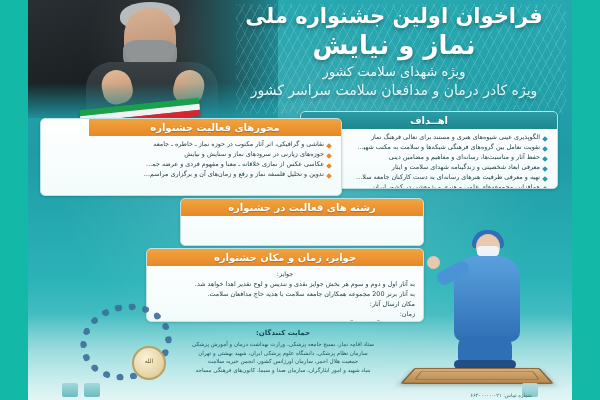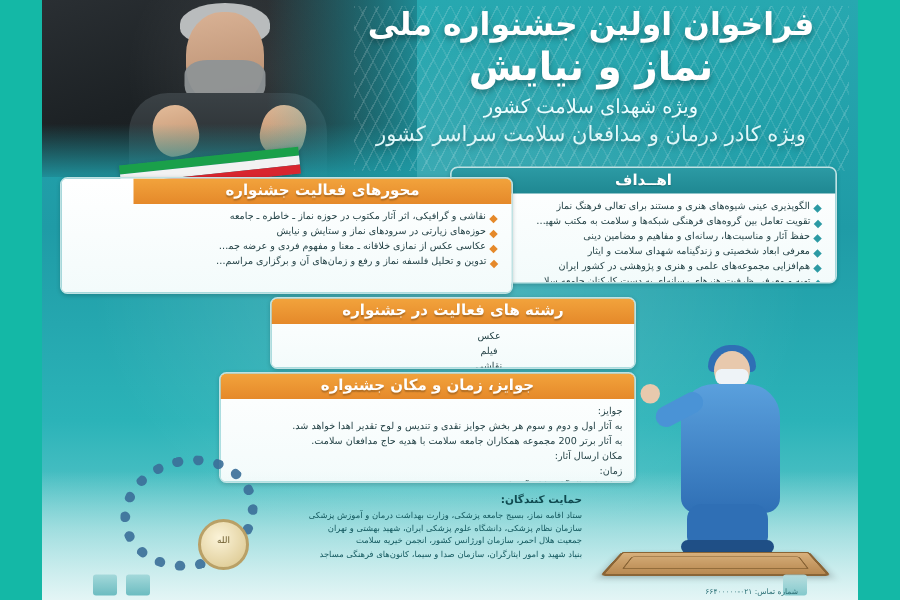--- a/index.html
+++ b/index.html
@@ -183,21 +183,21 @@
     background:linear-gradient(180deg,#9fd6d8,#5fb6bb);opacity:.9;
   }
   .logo.l1{left:34px;bottom:1px;}
   .logo.l2{left:56px;bottom:1px;}
   .logo.l3{right:34px;bottom:1px;background:linear-gradient(180deg,#b8dedf,#79c4c8);}
   .credit{
     position:absolute;right:40px;bottom:2px;font-size:5px;color:#2b6f75;
   }
   
   .supporters{
-    position:absolute;left:150px;bottom:26px;width:210px;
+    position:absolute;left:150px;bottom:26px;width:210px;text-align:center;
     color:#14595f;font-size:5.6px;line-height:1.5;
   }
   .supporters .sh{font-size:7px;font-weight:bold;color:#0f4a50;margin-bottom:2px;}
   .supporters div{white-space:nowrap;overflow:hidden;text-overflow:ellipsis;}
 </style>
 </head>
 <body>
 
 <div id="poster">
   <div class="sheet">
@@ -229,49 +229,43 @@
       <div class="l4">ویژه کادر درمان و مدافعان سلامت سراسر کشور</div>
     </div>
 
     <div class="box teal" style="right:14px;top:111px;width:256px;height:76px;">
       <div class="bh teal">اهــداف</div>
       <ul>
         <li>الگوپذیری عینی شیوه‌های هنری و مستند برای تعالی فرهنگ نماز</li>
         <li>تقویت تعامل بین گروه‌های فرهنگی شبکه‌ها و سلامت به مکتب شهیدان سلامت</li>
         <li>حفظ آثار و مناسبت‌ها، رسانه‌ای و مفاهیم و مضامین دینی</li>
         <li>معرفی ابعاد شخصیتی و زندگینامه شهدای سلامت و ایثار</li>
+        <li>تهیه و معرفی ظرفیت هنرهای رسانه‌ای به دست کارکنان جامعه سلامت</li>
         <li>هم‌افزایی مجموعه‌های علمی و هنری و پژوهشی در کشور ایران</li>
-        <li>تهیه و معرفی ظرفیت هنرهای رسانه‌ای به دست کارکنان جامعه سلامت</li>
       </ul>
     </div>
 
     <div class="box" style="left:12px;top:118px;width:252px;height:76px;padding-left:48px;">
       <div class="bh">محورهای فعالیت جشنواره</div>
       <ul>
         <li>نقاشی و گرافیکی، اثر آثار مکتوب در حوزه نماز ـ خاطره ـ جامعه</li>
         <li>حوزه‌های زیارتی در سرودهای نماز و ستایش و نیایش</li>
         <li>عکاسی عکس از نمازی خلاقانه ـ معنا و مفهوم فردی و عرضه جمعی مدافعان سلامت</li>
         <li>تدوین و تحلیل فلسفه نماز و رفع و زمان‌های آن و برگزاری مراسم دینی</li>
       </ul>
     </div>
 
     <div class="box fields" style="left:152px;top:198px;width:242px;height:46px;">
       <div class="bh">رشته های فعالیت در جشنواره</div>
-      <ul>
-        <li>عکس</li>
-        <li>فیلم</li>
-        <li>نقاشی</li>
-
-      </ul>
     </div>
 
     <div class="box" style="left:118px;top:248px;width:276px;height:72px;">
       <div class="bh">جوایز، زمان و مکان جشنواره</div>
       <div class="plines" style="padding:4px 8px;">
-        <div style="font-size:6.4px;color:#1b3a3e;line-height:1.55;">جوایز:</div>
+        <div style="font-size:6.4px;color:#1b3a3e;line-height:1.55;text-align:center;">جوایز:</div>
         <div style="font-size:6.4px;color:#1b3a3e;line-height:1.55;">به آثار اول و دوم و سوم هر بخش جوایز نقدی و تندیس و لوح تقدیر اهدا خواهد شد.</div>
         <div style="font-size:6.4px;color:#1b3a3e;line-height:1.55;">به آثار برتر 200 مجموعه همکاران جامعه سلامت با هدیه حاج مدافعان سلامت.</div>
         <div style="font-size:6.4px;color:#1b3a3e;line-height:1.55;">مکان ارسال آثار:</div>
         <div style="font-size:6.4px;color:#1b3a3e;line-height:1.55;">زمان:</div>
         <div style="font-size:6.4px;color:#1b3a3e;line-height:1.55;">مهلت ارسال آثار: پایان آذرماه</div>
 
       </div>
     </div>
 
     <div class="bottomband"></div>

